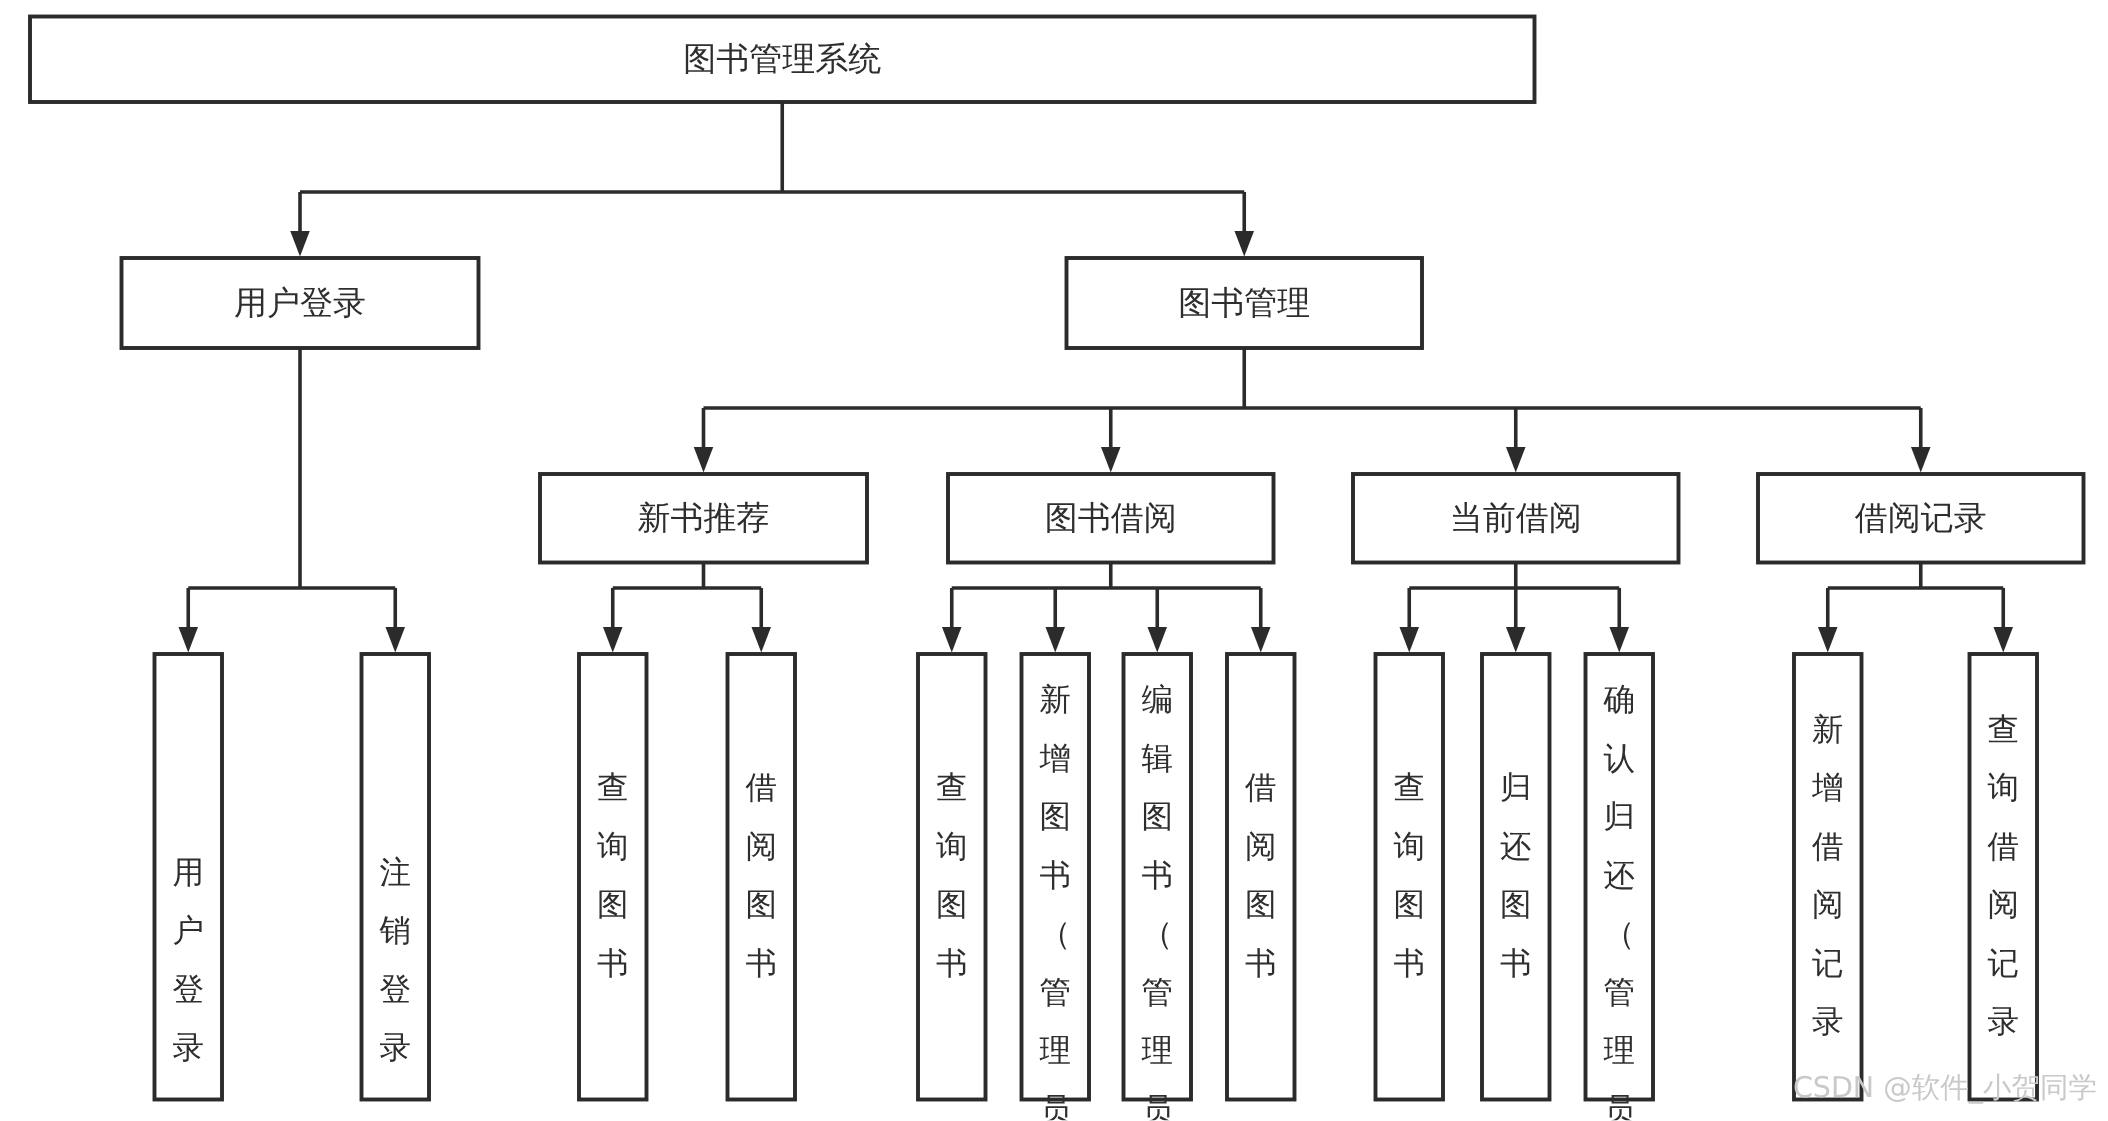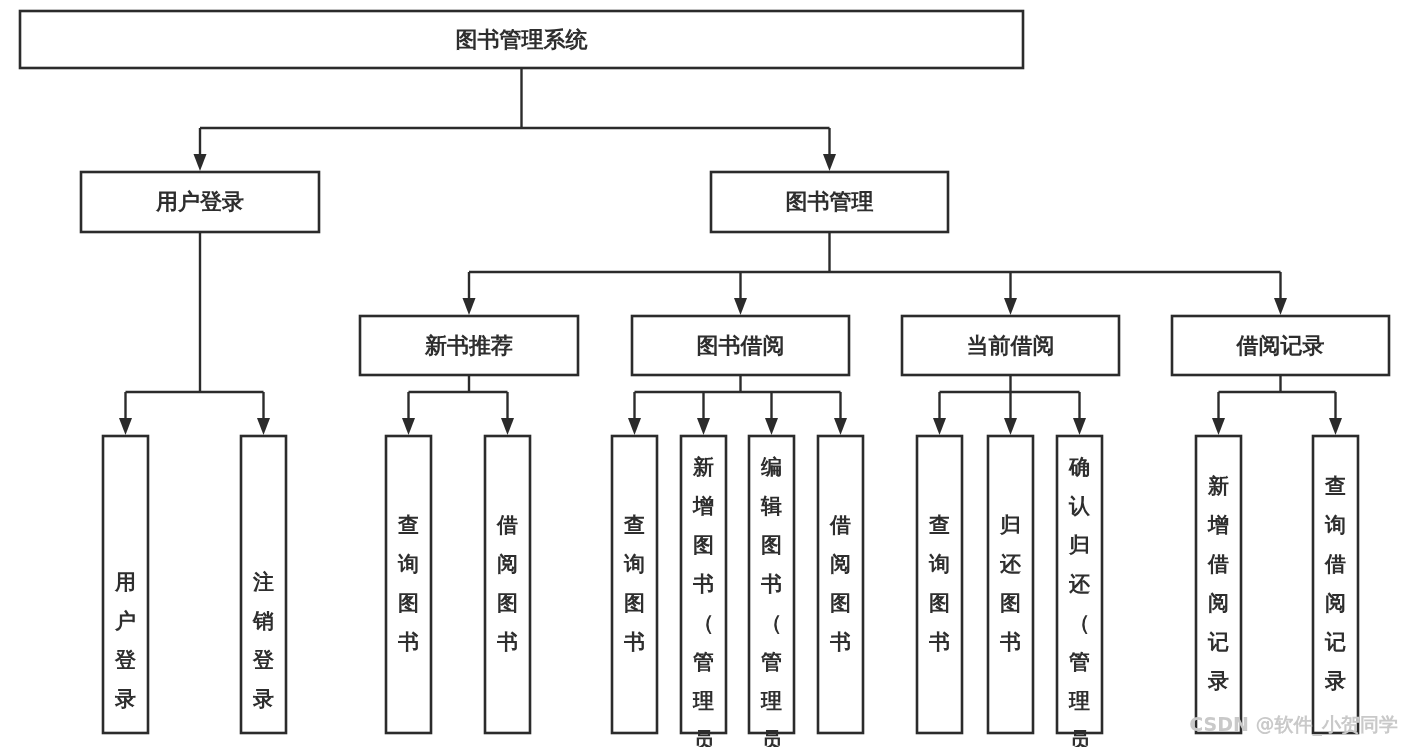--- a/index.html
+++ b/index.html
@@ -12,21 +12,20 @@
     width: 1405px;
     height: 747px;
     overflow: hidden;
     font-family: "DejaVu Sans", "Liberation Sans", sans-serif;
   }
   #diagram-root {
     position: relative;
     width: 1405px;
     height: 610px;
     background: #ffffff;
-    font-weight: bold;
   }
   svg.diagram-canvas {
     position: absolute;
     left: 0;
     top: 0;
     width: 1405px;
     height: 747px;
     display: block;
   }
   .node-rect {

